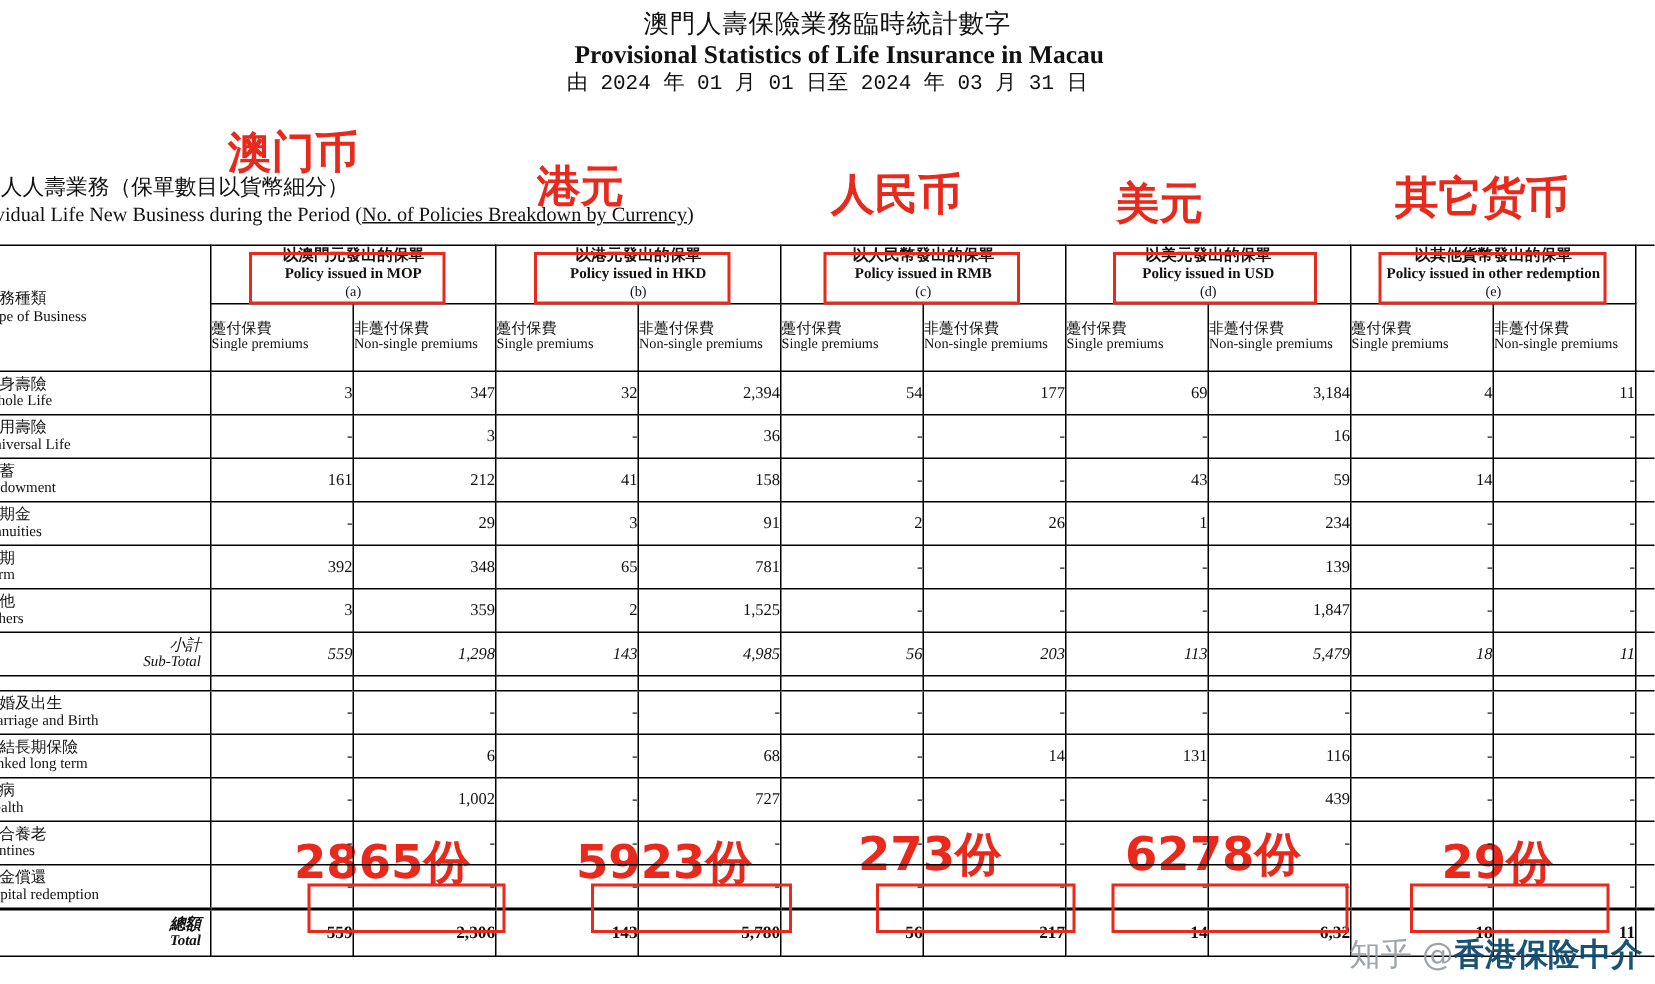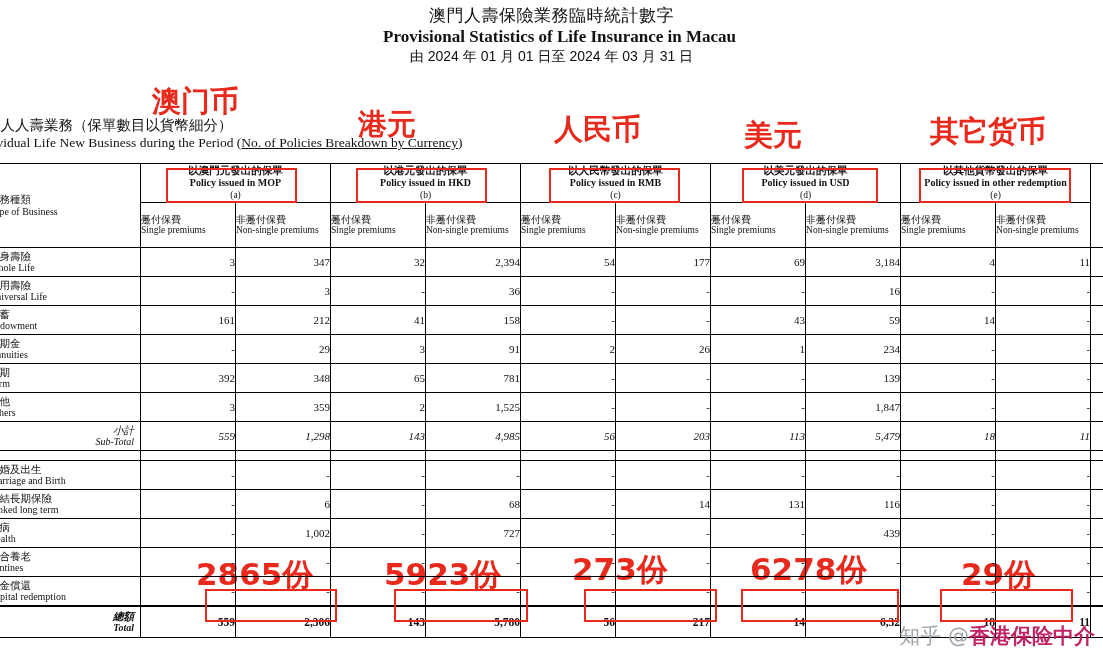--- a/index.html
+++ b/index.html
@@ -32,21 +32,21 @@
   }
   .header .ttl-en {
     font-family: "Liberation Serif", serif;
     font-size: 17px;
     font-weight: bold;
     color: #111;
     line-height: 21px;
     margin-left: 16px;
   }
   .header .sub-cn {
-    font-family: Liberation Sans, sans-serif;
+    font-family: Liberation Mono, monospace;
     font-size: 14px;
     color: #111;
     line-height: 19px;
   }
   .header .sub-en {
     font-family: "Liberation Serif", serif;
     font-size: 13.5px;
     font-weight: bold;
     color: #111;
     line-height: 18px;
@@ -180,21 +180,21 @@
     right: 8px;
     bottom: 6px;
     font-family: "DejaVu Sans", sans-serif;
     font-size: 21px;
     color: #9aa0a6;
     opacity: 0.95;
     white-space: nowrap;
   }
   .wm .zh {
     font-weight: bold;
-    color: #be185d;
+    color: #0c4a6e;
   }
 </style>
 </head>
 <body>
 
 <div class="header">
   <div class="ttl-cn">澳門人壽保險業務臨時統計數字</div>
   <div class="ttl-en">Provisional Statistics of Life Insurance in Macau</div>
   <div class="sub-cn">由 2024 年 01 月 01 日至 2024 年 03 月 31 日</div>
 </div>

